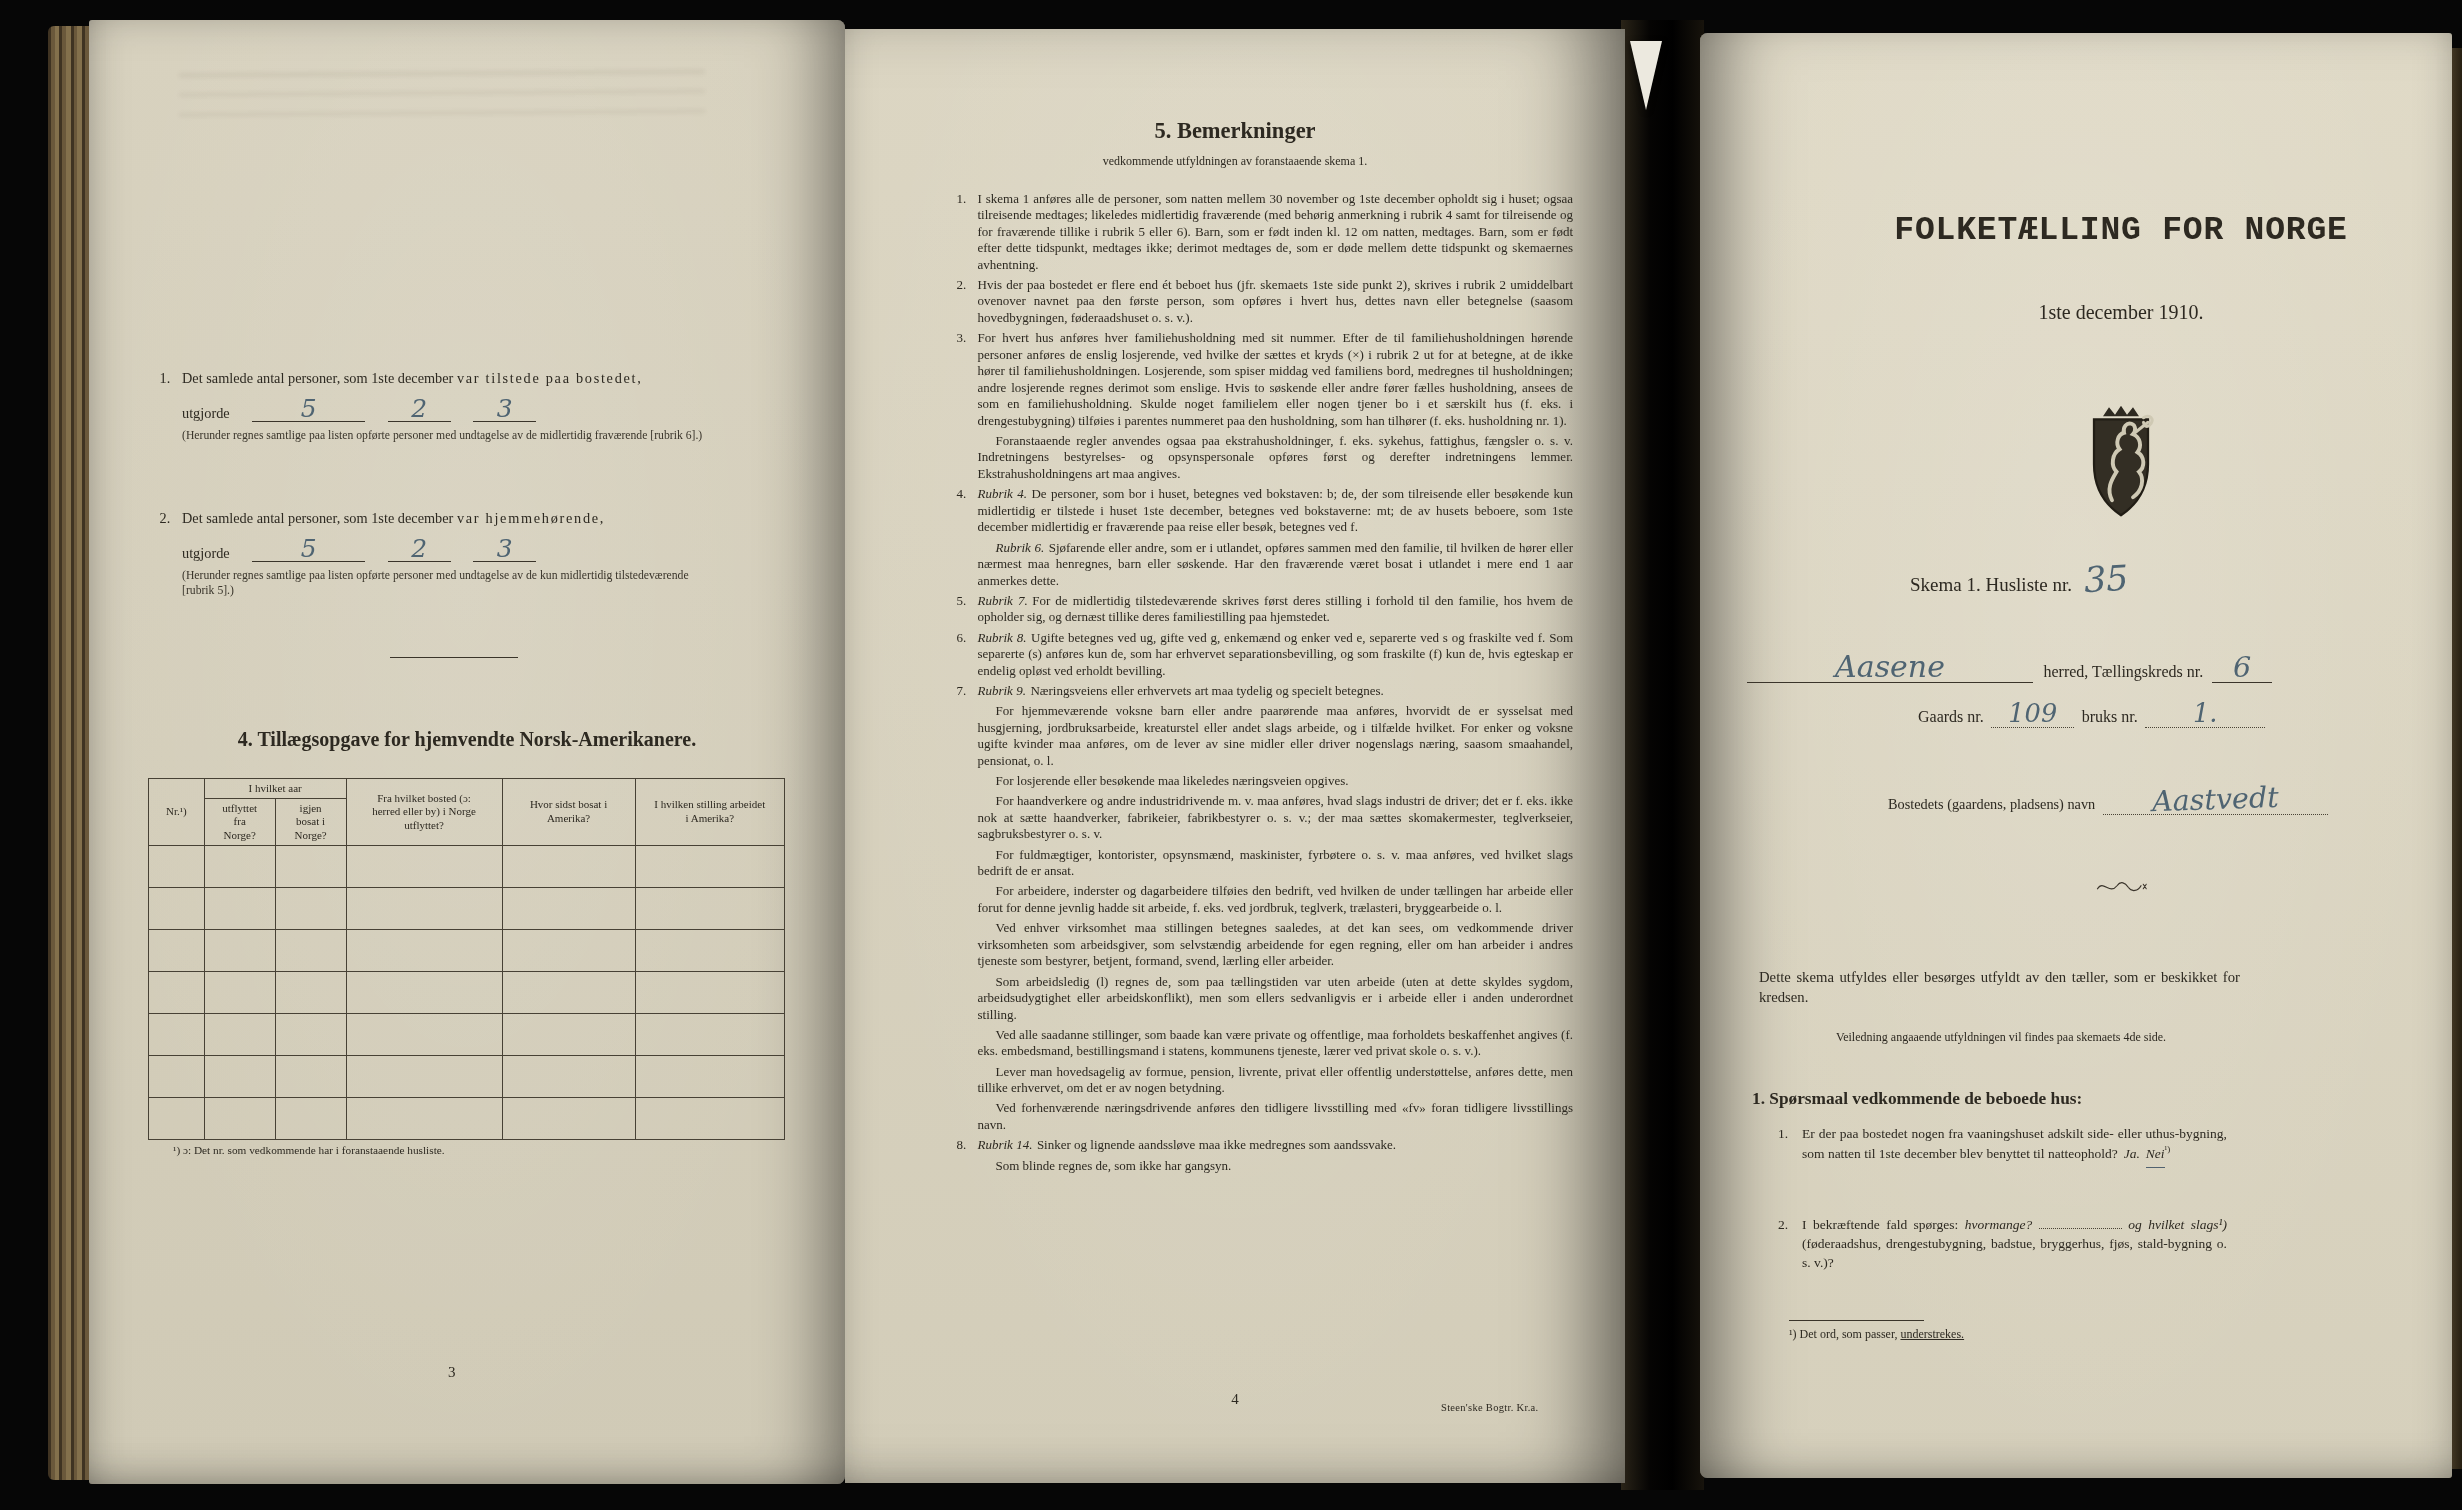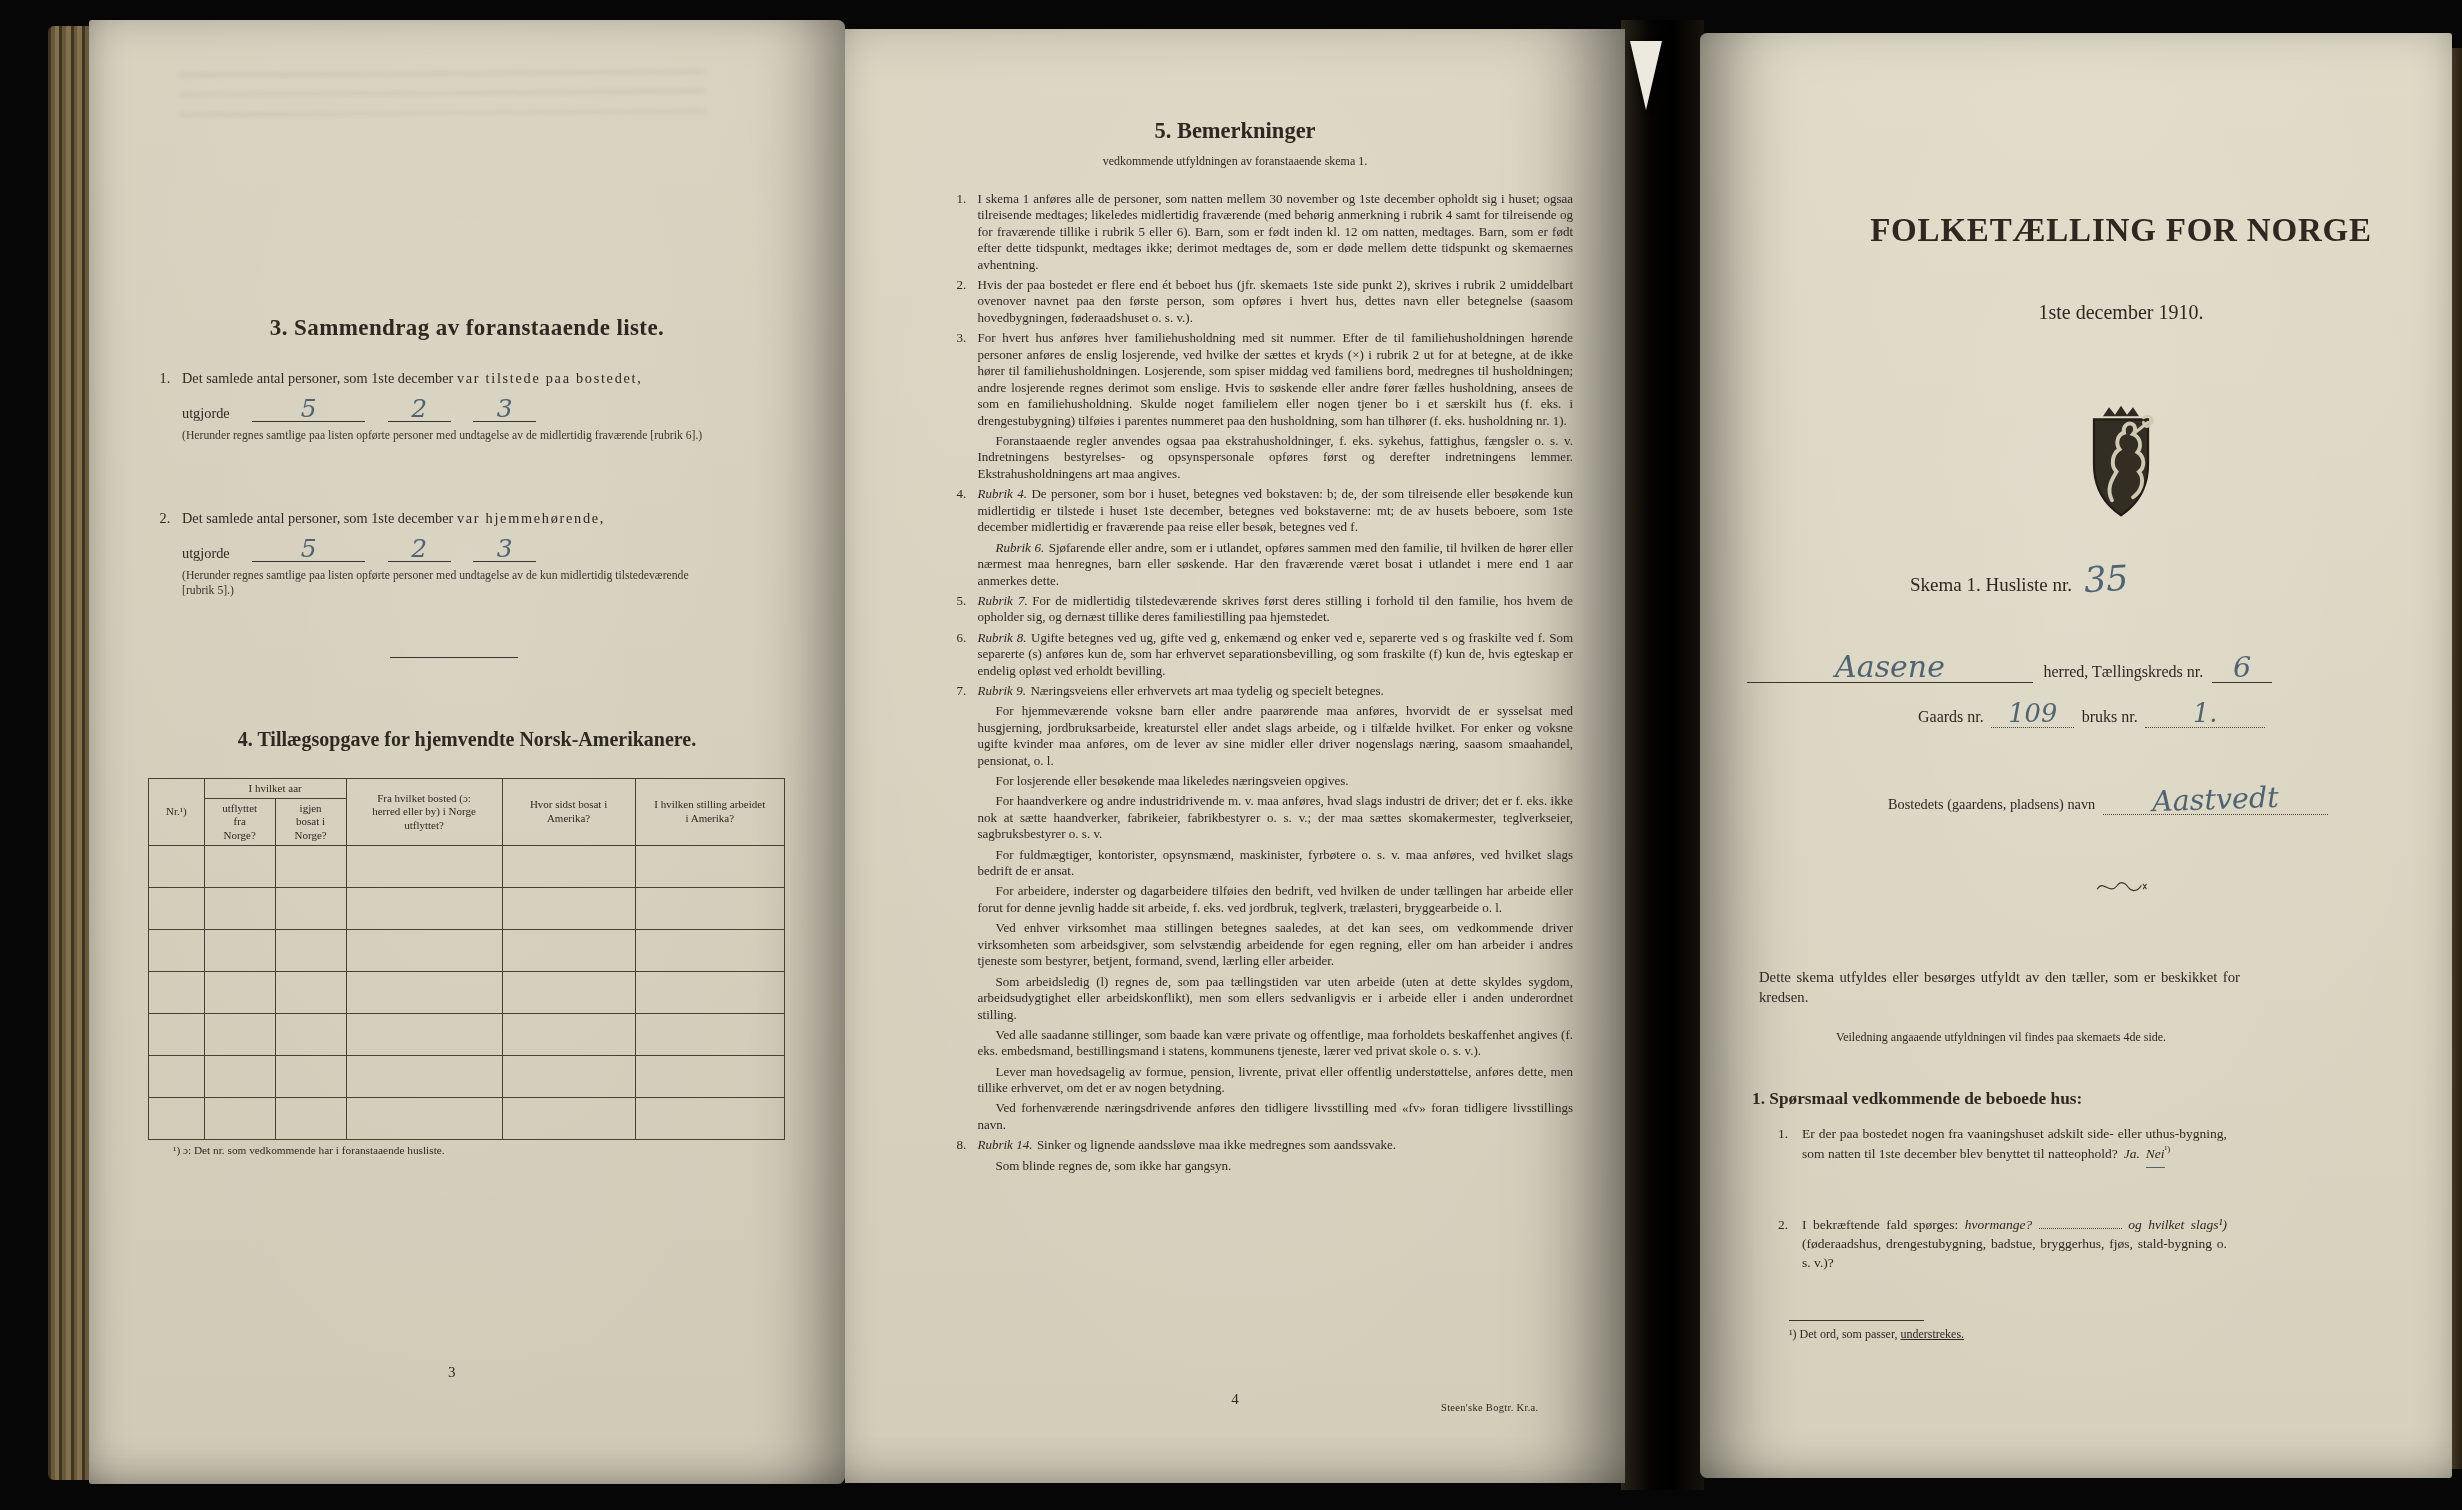--- a/index.html
+++ b/index.html
@@ -78,21 +78,21 @@
   .rm{margin:0 0 3.8px 0;padding-left:22.5px;position:relative;}
   .rm .rm-n{position:absolute;left:1.5px;}
   .rm.sub{text-indent:18px;}
   .rm-lead{font-style:italic;}
   .rm-lead:not(:empty){margin-right:4.5px;}
   .pnum4{top:1362px;left:0;width:100%;text-align:center;}
   .printer{position:absolute;top:1357px;left:580px;font-size:10.5px;margin:16px;letter-spacing:0.3px;}
 
   
   .title{position:absolute;top:179px;left:83px;width:676px;text-align:center;margin:0;
-      font-size:33px;font-weight:bold;letter-spacing:0.8px;}
+      font-size:33px;font-weight:bold;letter-spacing:0.8px;font-family:Liberation Mono, monospace;}
   .date{position:absolute;top:268px;left:83px;width:676px;text-align:center;margin:0;font-size:20px;}
   .arms{position:absolute;top:371px;left:83px;width:676px;text-align:center;}
   .row-skema{position:absolute;top:529px;left:210px;font-size:19px;display:flex;
       align-items:baseline;gap:12px;}
   .hw-35{font-size:35px;line-height:1;display:inline-block;transform:rotate(-3deg);}
   .row-herred{position:absolute;top:619px;left:47px;display:flex;align-items:baseline;}
   .bl{display:inline-block;border-bottom:1.2px solid #3a342a;text-align:center;}
   .bl-herred{width:286px;}
   .hw-herred{font-size:30px;line-height:1;}
   .lbl{font-size:16px;}
@@ -131,21 +131,20 @@
 <div class="scene">
 
   <div class="edges-left"></div>
   <div class="edges-right"></div>
   <div class="gap"></div>
   <div class="wedge"></div>
 
   <section class="page page-left">
     <div class="ghost"></div>
 
-    <h2 class="h3">3. Sammendrag av foranstaaende liste.</h2>
 
     <div class="sum sum1">
       <p class="sum-line"><span class="sum-num">1.</span><span>Det samlede antal personer, som 1ste december</span> <span class="emph">var tilstede paa bostedet,</span></p>
       <p class="sum-fill">
         <span>utgjorde</span>
         <span class="blank bw1"><span class="hw hw-num">5</span></span>
         <span class="blank bw2"><span class="hw hw-num">2</span></span>
         <span class="blank bw2"><span class="hw hw-num">3</span></span>
       </p>
       <p class="sum-note">(Herunder regnes samtlige paa listen opførte personer med undtagelse av de midlertidig fraværende [rubrik 6].)</p>

